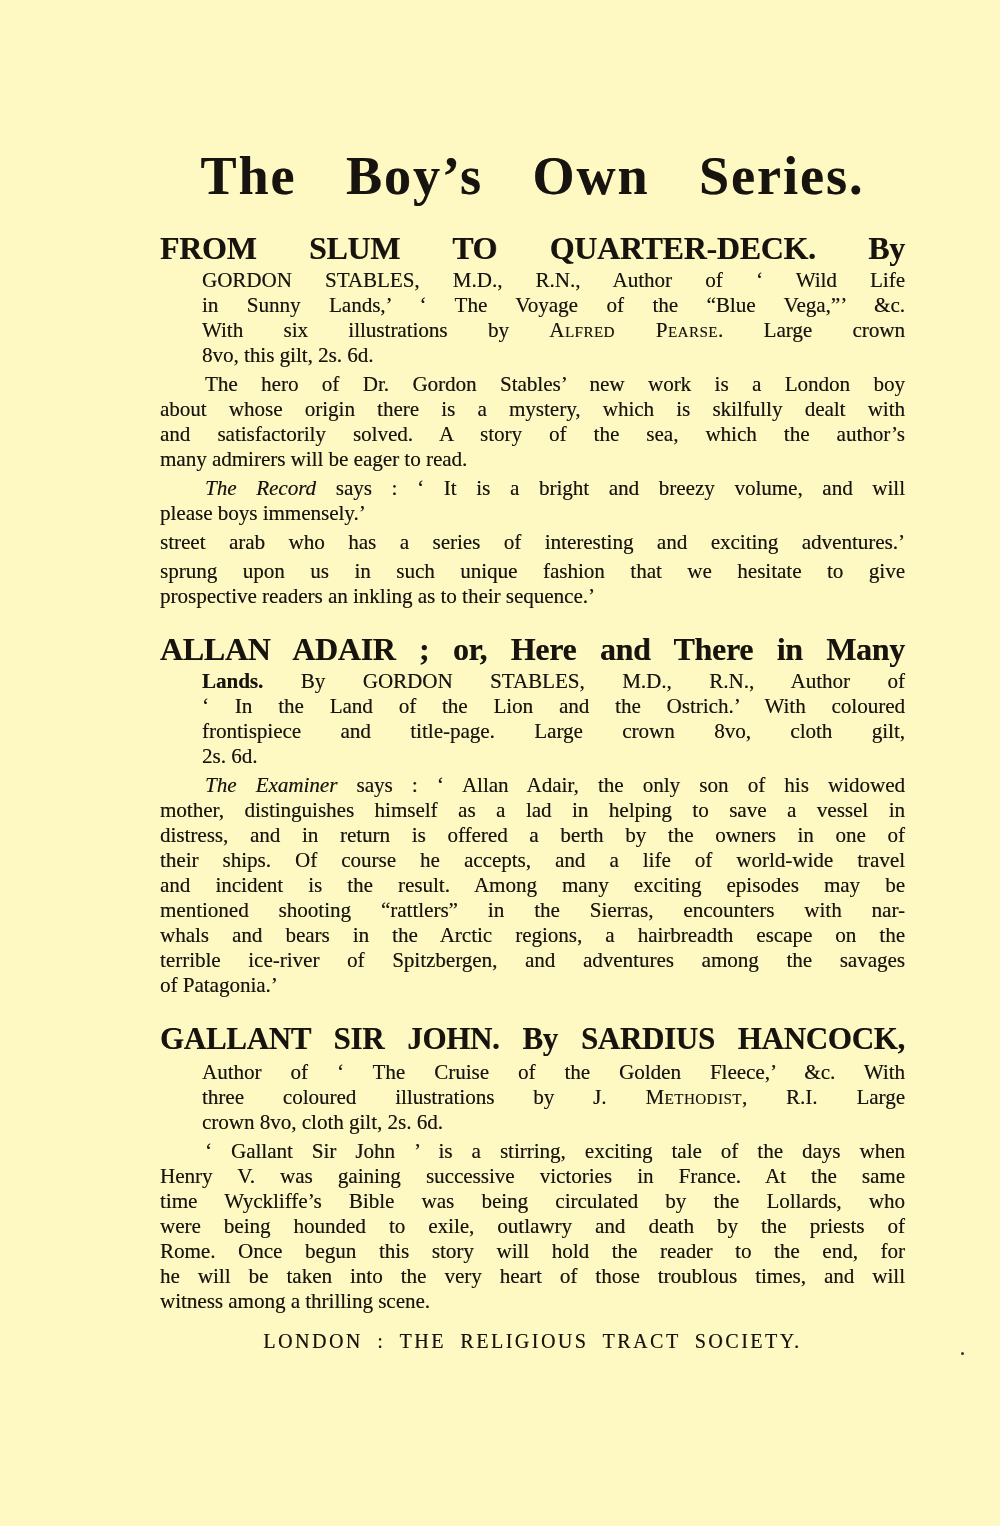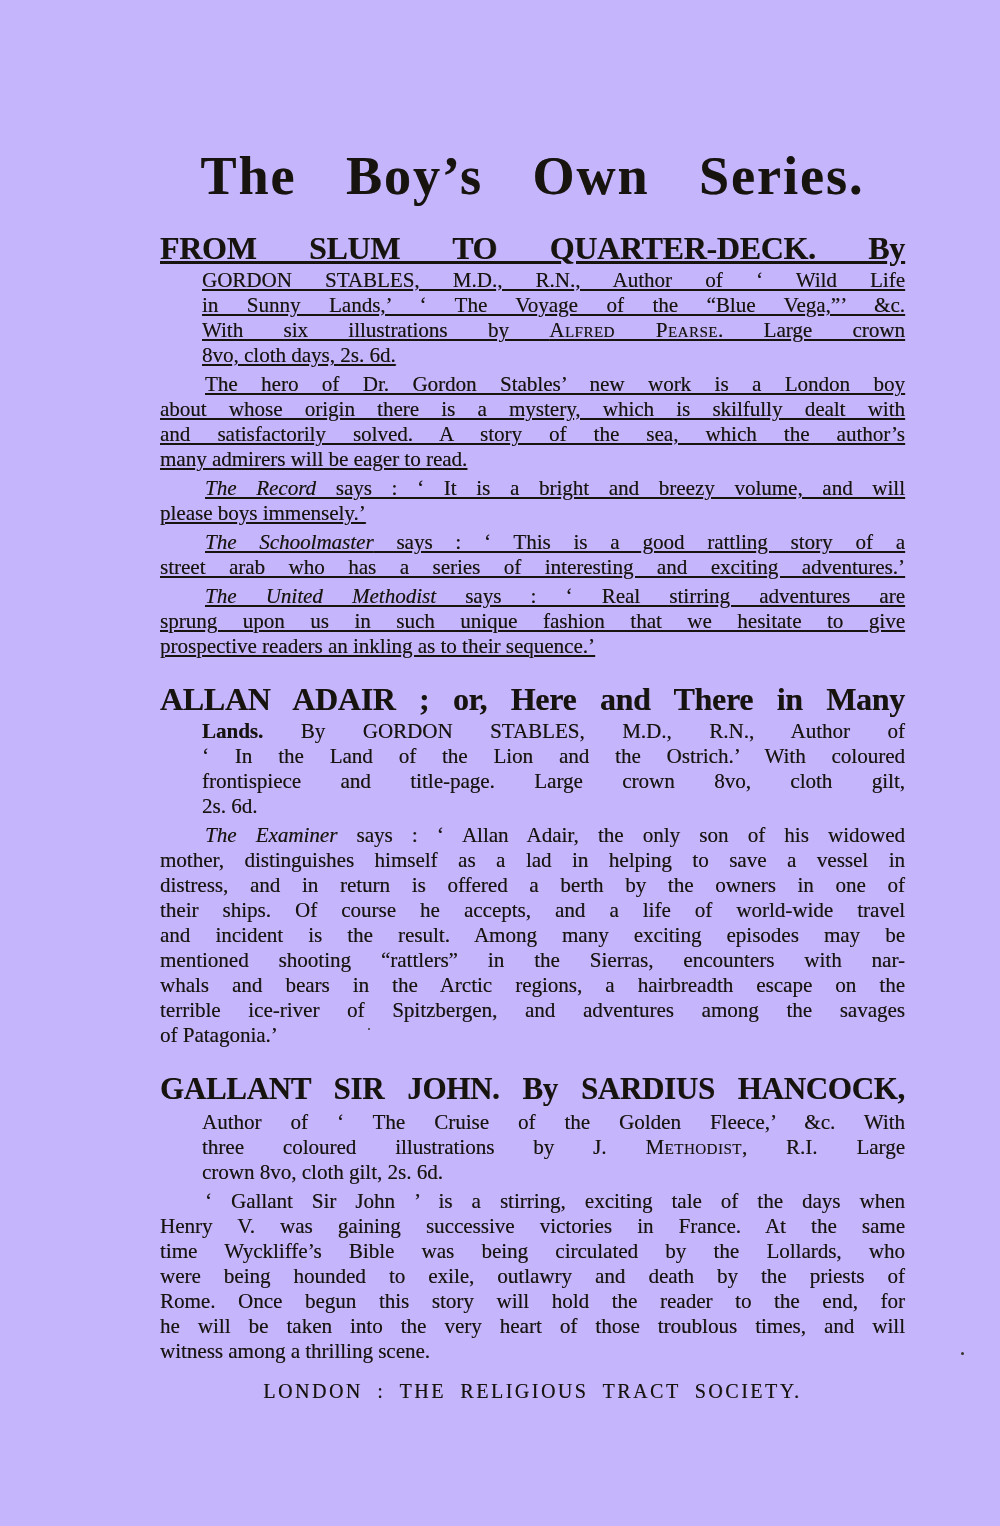--- a/index.html
+++ b/index.html
@@ -1,19 +1,19 @@
 <!DOCTYPE html>
 <html><head>
 <meta charset="utf-8">
 <style>
   html,body{margin:0;padding:0;background:#e8e8e6;}
   .page{
     position:relative;
     width:1000px;height:1526px;
-    background:#c4b5fd;
+    background:#fef9c3;
     color:#17130e;
     font-family:"Liberation Serif", serif;
     overflow:hidden;
     text-shadow:0.3px 0 0 rgba(25,18,10,0.5);
   }
   .content{padding:146px 95px 0 160px;}
   .title{
     margin:0 0 22px 0;
     font-size:54px;line-height:60px;font-weight:bold;
     text-align:center;letter-spacing:2px;word-spacing:34px;
@@ -24,21 +24,21 @@
   }
   .tl.ll{text-align-last:left;}
   .tl.ind{text-indent:45px;}
   .bk-head{
     font-weight:bold;font-size:32px;line-height:40px;letter-spacing:-0.3px;
   }
   [data-name="book-entry-gallant-sir-john"] .bk-head{font-size:31px;line-height:42px;}
   .imprint{margin-left:42px;}
   .para{margin-top:4px;}
   .book{margin-top:20px;}
-  .book:first-child{margin-top:0;text-decoration:underline;}
+  .book:first-child{margin-top:0;}
   .footer{
     margin-top:14px;
     font-size:20px;line-height:26px;text-align:center;
     letter-spacing:2.5px;word-spacing:7px;
   }
   .s-i{font-style:italic;margin-top:12px;}
   .s-b{font-weight:bold;}
   .s-sc{font-variant:small-caps;letter-spacing:0.5px;}
   .speck{position:absolute;background:#3a332b;border-radius:50%;}
 </style>
@@ -48,38 +48,36 @@
 <div class="page" data-name="book-catalogue-page">
   <div class="content" data-name="page-content">
     <h1 class="title" data-name="series-title">The Boy’s Own Series.</h1>
     <div data-name="book-entries">
         <section class="book" data-name="book-entry-from-slum-to-quarter-deck">
           <div class="tl bk-head" data-name="book-heading-line">FROM SLUM TO QUARTER-DECK. By</div>
           <div class="imprint" data-name="book-imprint-details">
             <div class="tl" data-name="text-line">GORDON STABLES, M.D., R.N., Author of ‘ Wild Life</div>
             <div class="tl" data-name="text-line">in Sunny Lands,’ ‘ The Voyage of the “Blue Vega,”’ &amp;c.</div>
             <div class="tl" data-name="text-line">With six illustrations by <span class="s-sc" data-name="person-name">Alfred Pearse</span>.  Large crown</div>
-            <div class="tl ll" data-name="text-line">8vo, cloth days, 2s. 6d.</div>
+            <div class="tl ll" data-name="text-line">8vo, this gilt, 2s. 6d.</div>
           </div>
           <div class="para" data-name="review-paragraph">
             <div class="tl ind" data-name="text-line">The hero of Dr. Gordon Stables’ new work is a London boy</div>
             <div class="tl" data-name="text-line">about whose origin there is a mystery, which is skilfully dealt with</div>
             <div class="tl" data-name="text-line">and satisfactorily solved.  A story of the sea, which the author’s</div>
             <div class="tl ll" data-name="text-line">many admirers will be eager to read.</div>
           </div>
           <div class="para" data-name="review-paragraph">
             <div class="tl ind" data-name="text-line"><span class="s-i" data-name="periodical-name">The Record</span> says : ‘ It is a bright and breezy volume, and will</div>
             <div class="tl ll" data-name="text-line">please boys immensely.’</div>
           </div>
           <div class="para" data-name="review-paragraph">
-            <div class="tl ind" data-name="text-line"><span class="s-i" data-name="periodical-name">The Schoolmaster</span> says :  ‘ This is a good rattling story of a</div>
             <div class="tl" data-name="text-line">street arab who has a series of interesting and exciting adventures.’</div>
           </div>
           <div class="para" data-name="review-paragraph">
-            <div class="tl ind" data-name="text-line"><span class="s-i" data-name="periodical-name">The United Methodist</span> says : ‘ Real stirring adventures are</div>
             <div class="tl" data-name="text-line">sprung upon us in such unique fashion that we hesitate to give</div>
             <div class="tl ll" data-name="text-line">prospective readers an inkling as to their sequence.’</div>
           </div>
         </section>
         <section class="book" data-name="book-entry-allan-adair">
           <div class="tl bk-head" data-name="book-heading-line">ALLAN ADAIR ; or, Here and There in Many</div>
           <div class="imprint" data-name="book-imprint-details">
             <div class="tl" data-name="text-line"><span class="s-b" data-name="emphasis">Lands.</span>  By GORDON STABLES, M.D., R.N., Author of</div>
             <div class="tl" data-name="text-line">‘ In the Land of the Lion and the Ostrich.’  With coloured</div>
             <div class="tl" data-name="text-line">frontispiece and title-page.  Large crown 8vo, cloth gilt,</div>

